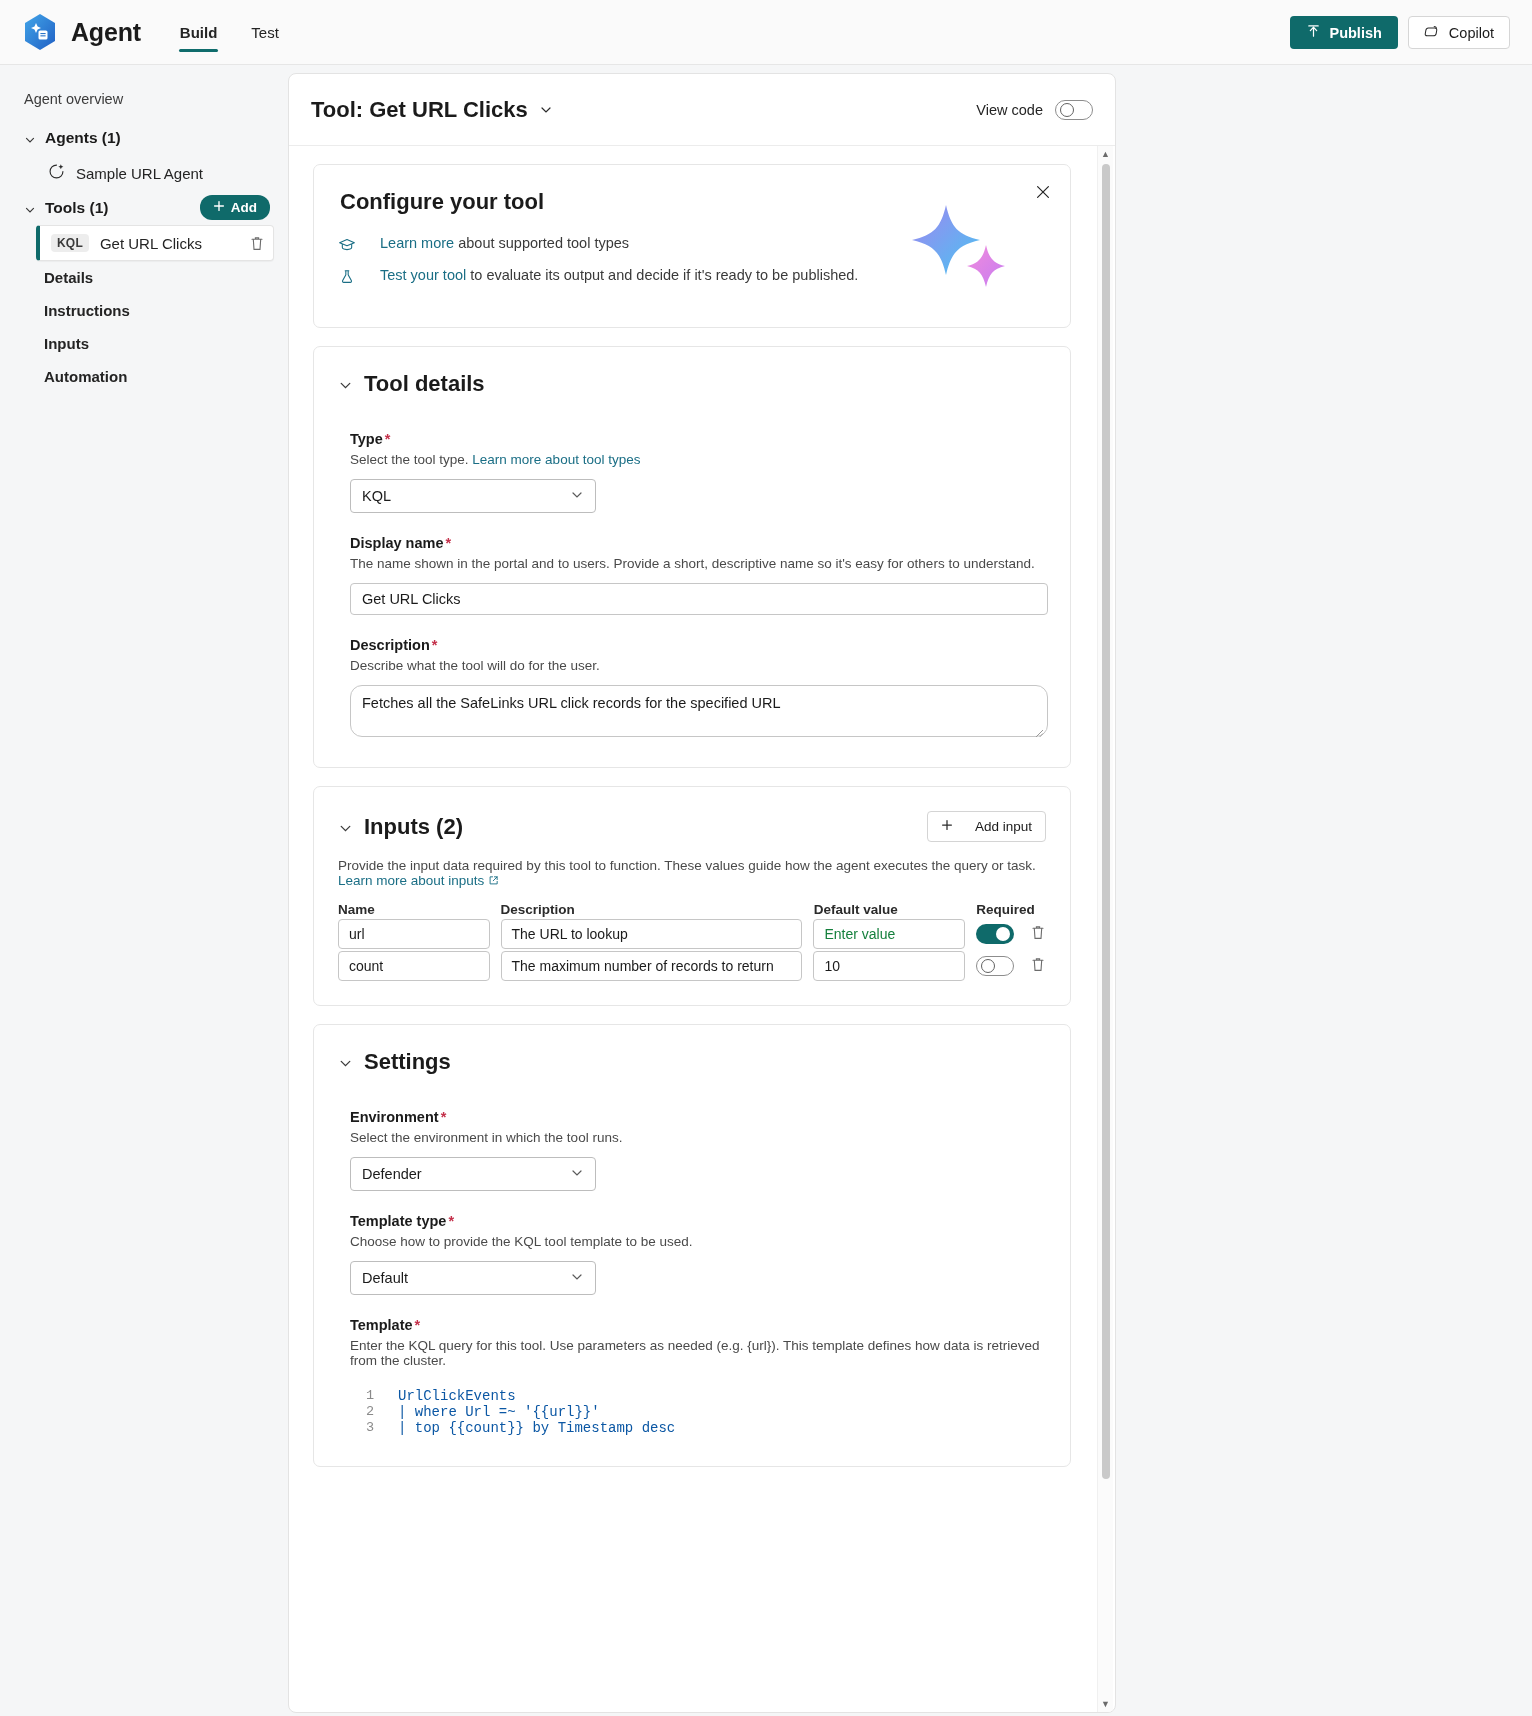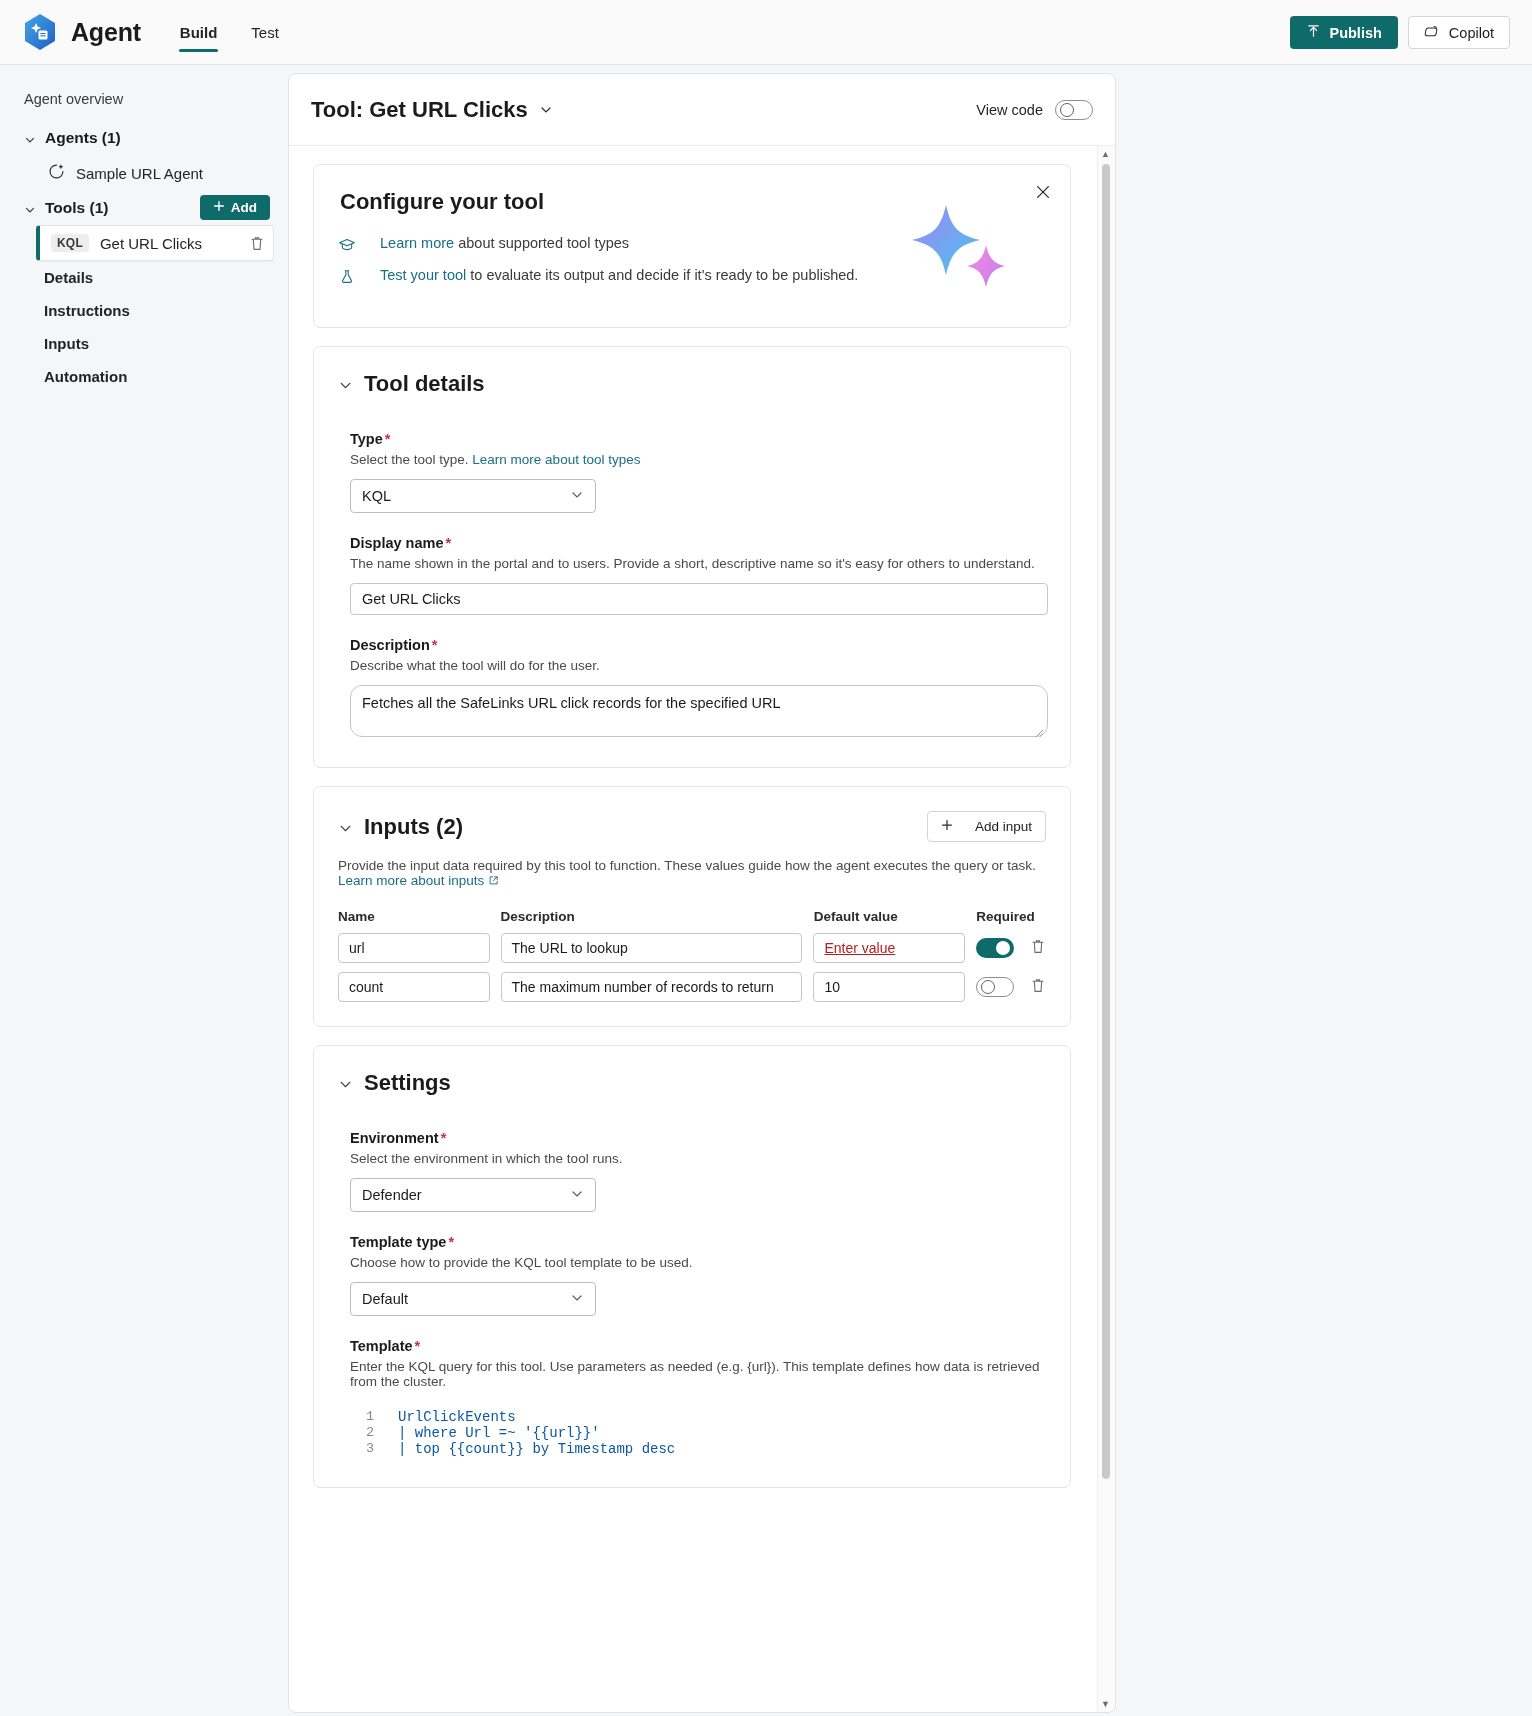--- a/index.html
+++ b/index.html
@@ -63,21 +63,21 @@
     box-shadow:0 1px 1px rgba(0,0,0,.04);
   }
   .side-item.plain{ margin-left:18px; font-weight:600; }
   .kql-chip{
     background:#ededed; color:#3b3b3b; font-size:12px; font-weight:600;
     border-radius:4px; padding:2px 6px; letter-spacing:.2px;
   }
   .add-btn{
     position:absolute; right:4px; top:4px;
     background:#0f6a6a; color:#fff; font-size:13.5px; font-weight:600;
-    border-radius:4px; padding:5px 13px; display:flex; align-items:center; gap:6px;
+    border-radius:12px; padding:5px 13px; display:flex; align-items:center; gap:6px;
     cursor:pointer;
   }
   .sel-left{ display:flex; align-items:center; gap:11px; }
   .trash{ width:16px; height:17px; opacity:.75; cursor:pointer; }
 
   
   .panel{
     margin:8px 0 0 0; width:828px; background:#fff;
     border:1px solid #e3e3e3; border-radius:8px;
     position:relative; height:1640px; overflow:hidden;
@@ -141,29 +141,29 @@
 
   
   .inputs-head{ display:flex; align-items:center; justify-content:space-between; padding:24px 24px 0 24px; }
   .add-input-btn{
     border:1px solid #d4d4d4; border-radius:4px; background:#fff;
     font-size:13.5px; padding:7px 13px; display:flex; align-items:center; gap:22px; cursor:pointer;
   }
   .inputs-desc{ font-size:13.5px; color:#4a4a4a; padding:16px 24px 0 24px; }
   .inputs-desc a{ color:#1a6e85; text-decoration:none; }
   .tbl{ padding:12px 24px 24px 24px; }
-  .trow{ display:flex; align-items:center; gap:11px; margin-top:9px; }
+  .trow{ display:flex; align-items:center; gap:11px; margin-top:2px; }
   .th{ font-size:13.5px; font-weight:600; color:#2b2b2b; }
   .cell-in{
     height:30px; border:1px solid #c6c6c6; border-radius:4px;
     display:flex; align-items:center; padding:0 10px; font-size:14px; background:#fff;
   }
   .c-name{ width:152px; } .c-desc{ width:303px; } .c-def{ width:152px; }
   .c-req{ width:70px; display:flex; justify-content:flex-start; }
-  .ph{ color:#b91c1c;text-decoration:underline; }
+  .ph{ color:#15803d; }
   .toggle{ width:38px; height:20px; border-radius:10px; position:relative; cursor:pointer; flex:none; }
   .toggle.on{ background:#0f6a6a; }
   .toggle.off{ background:#fff; border:1px solid #8d8d8d; }
   .knob{ position:absolute; top:3px; width:14px; height:14px; border-radius:50%; }
   .toggle.on .knob{ right:4px; background:#fff; }
   .toggle.off .knob{ left:4px; background:#fff; border:1px solid #616161; top:2px; }
 
   
   .code-wrap{ margin-top:20px; margin-left:-12px; font-family:"Liberation Mono", monospace; font-size:14px; }
   .code-line{ display:flex; }

